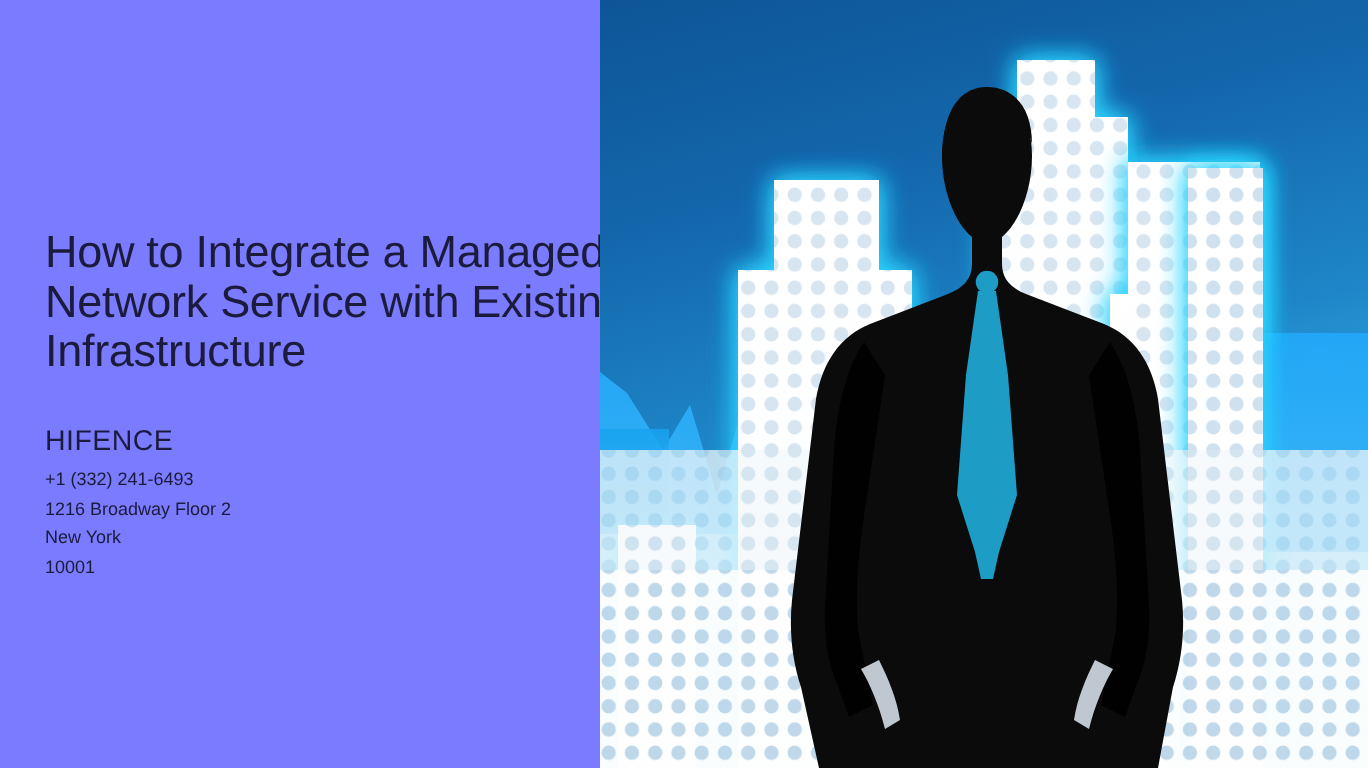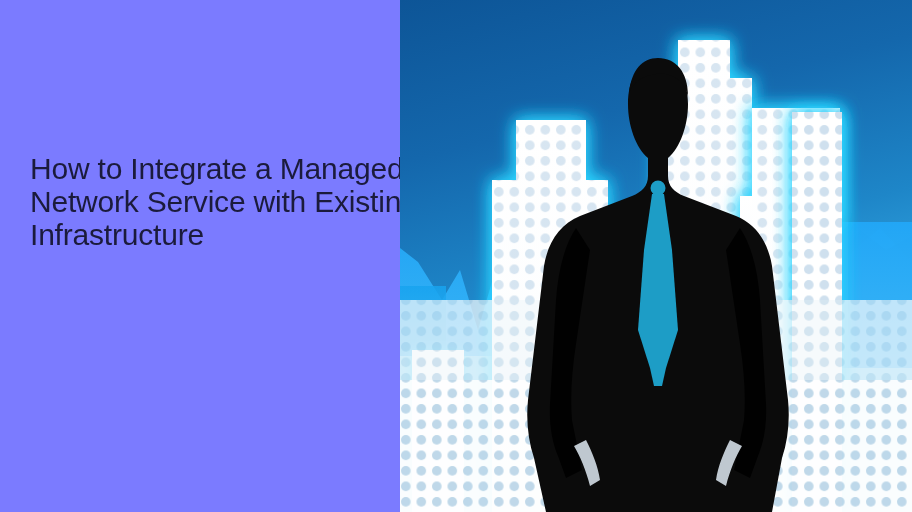--- a/index.html
+++ b/index.html
@@ -261,17 +261,24 @@
         <path d="M252 194 L264 194 L272 250 L278 330 L266 368 L250 368 L238 330 L244 250 Z" fill="#1d9dc6"></path>
         <path d="M250 368 L266 368 L262 386 L254 386 Z" fill="#1d9dc6"></path>
       </g>
     </svg>
   </div>
 
   <div class="panel">
 
     <div class="title">How to Integrate a Managed Network Service with Existing Infrastructure</div>
 
-
+    <div class="brand">HIFENCE</div>
+
+    <div class="contact">
+      <div>+1 (332) 241-6493</div>
+      <div>1216 Broadway Floor 2</div>
+      <div>New York</div>
+      <div>10001</div>
+    </div>
 
   </div>
 
 </div>
 
 </body></html>

